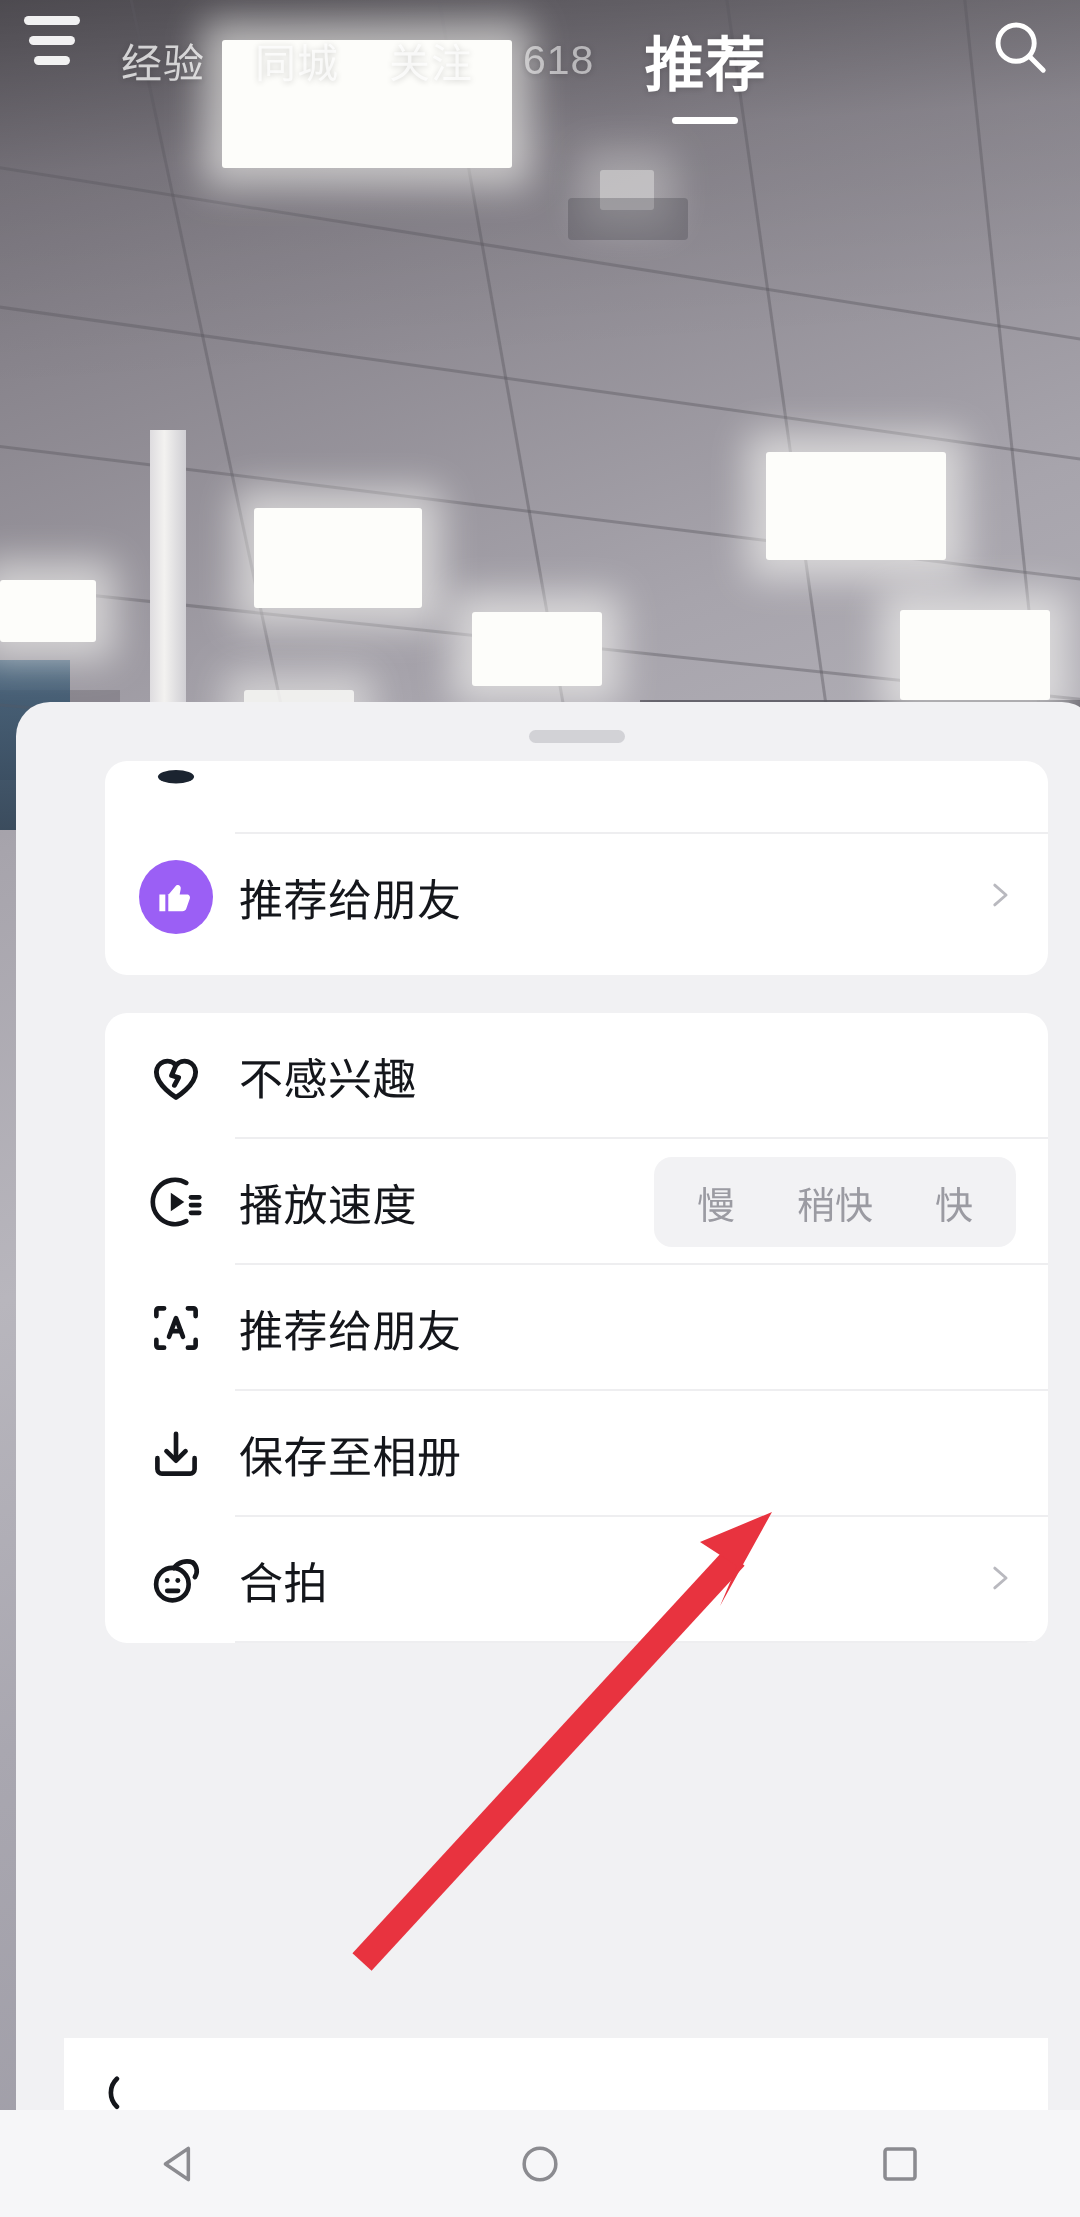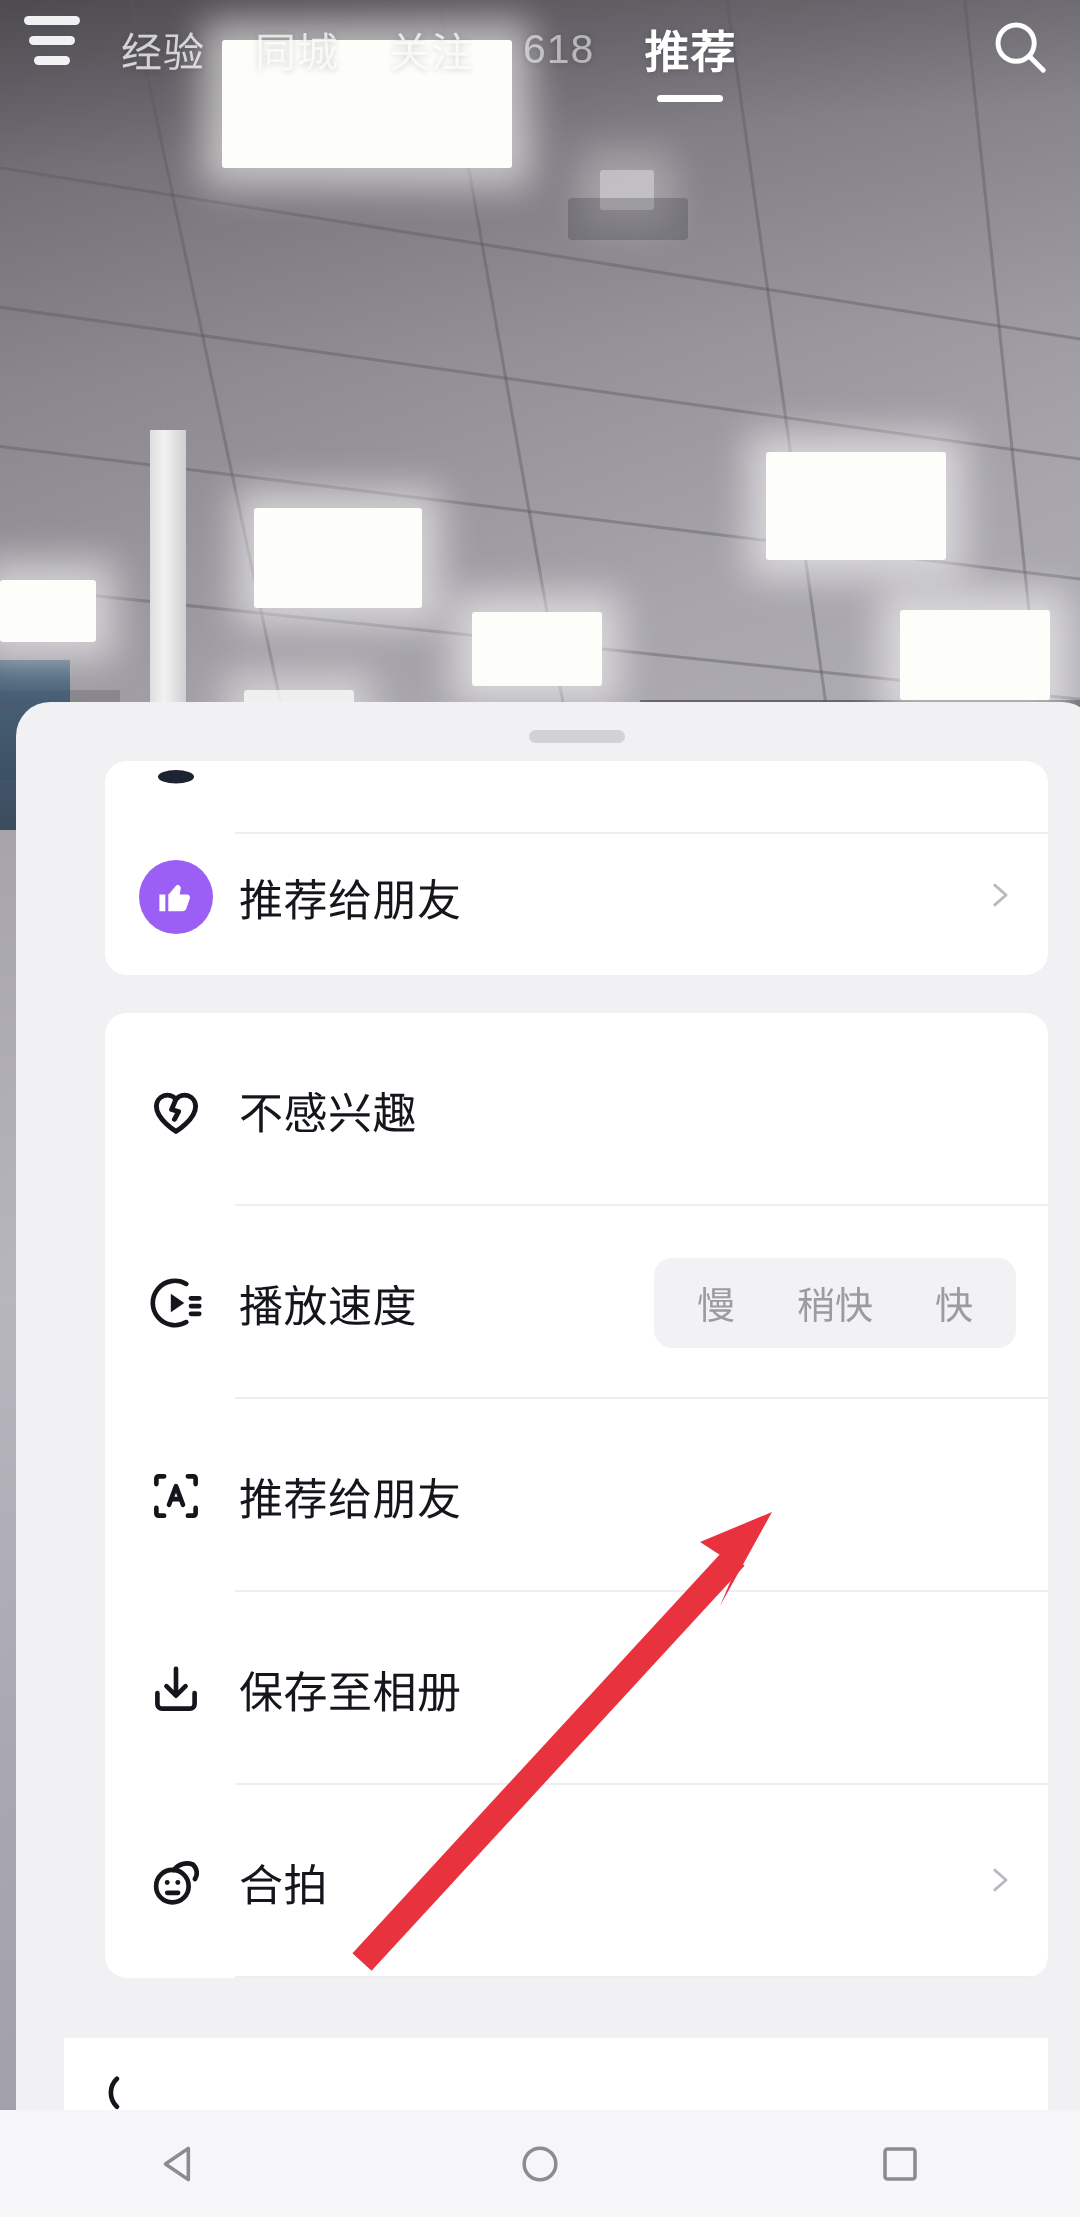--- a/index.html
+++ b/index.html
@@ -42,21 +42,21 @@
   #hamburger i:nth-child(1){ width:56px; }
   #hamburger i:nth-child(2){ width:46px; }
   #hamburger i:nth-child(3){ width:36px; }
   .nav-tabs { flex:1; display:flex; align-items:center; justify-content:flex-start; gap:0; }
   .nav-tab {
     position:relative; color:rgba(255,255,255,.74);
     font-size:41px; letter-spacing:1px; padding:0 25px; white-space:nowrap;
     text-shadow:0 1px 6px rgba(0,0,0,.18);
   }
   .nav-tab.dim { color:rgba(255,255,255,.55); }
-  .nav-tab.active { color:#ffffff; font-size:45px; font-weight:bold;font-family:Liberation Mono, monospace; }
+  .nav-tab.active { color:#ffffff; font-size:60px; font-weight:bold;font-family:Liberation Mono, monospace; }
   .nav-tab.active .tab-underline {
     position:absolute; left:50%; transform:translateX(-50%);
     bottom:-20px; width:66px; height:7px; border-radius:4px; background:#fff;
   }
   #search-btn { width:120px; display:flex; align-items:center; justify-content:center; }
 
   
   #avatar {
     position:absolute; right:22px; top:742px; width:148px; height:148px;
     border-radius:50%; border:7px solid #fff; z-index:20; overflow:hidden;
@@ -83,21 +83,21 @@
     margin:28px auto 0;
   }
   .card {
     background:#fff; border-radius:22px; margin:0 48px; overflow:hidden;
   }
   #card-share { margin-top:18px; height:214px; position:relative; }
   #card-options { margin-top:38px; }
 
   .row {
     position:relative; display:flex; align-items:center;
-    height:193px; padding:0 32px 0 34px;
+    height:126px; padding:0 32px 0 34px;
   }
   .row .sep {
     position:absolute; left:130px; right:0; bottom:0; height:2px; background:#eeeef0;
   }
   .row-label {
     font-size:44px; color:#14161b; letter-spacing:.5px; white-space:nowrap;
     margin-left:26px;
   }
   .icon-box { width:74px; height:74px; display:flex; align-items:center; justify-content:center; flex-shrink:0; }
   .chevron { margin-left:auto; color:#b9b9bf; }

